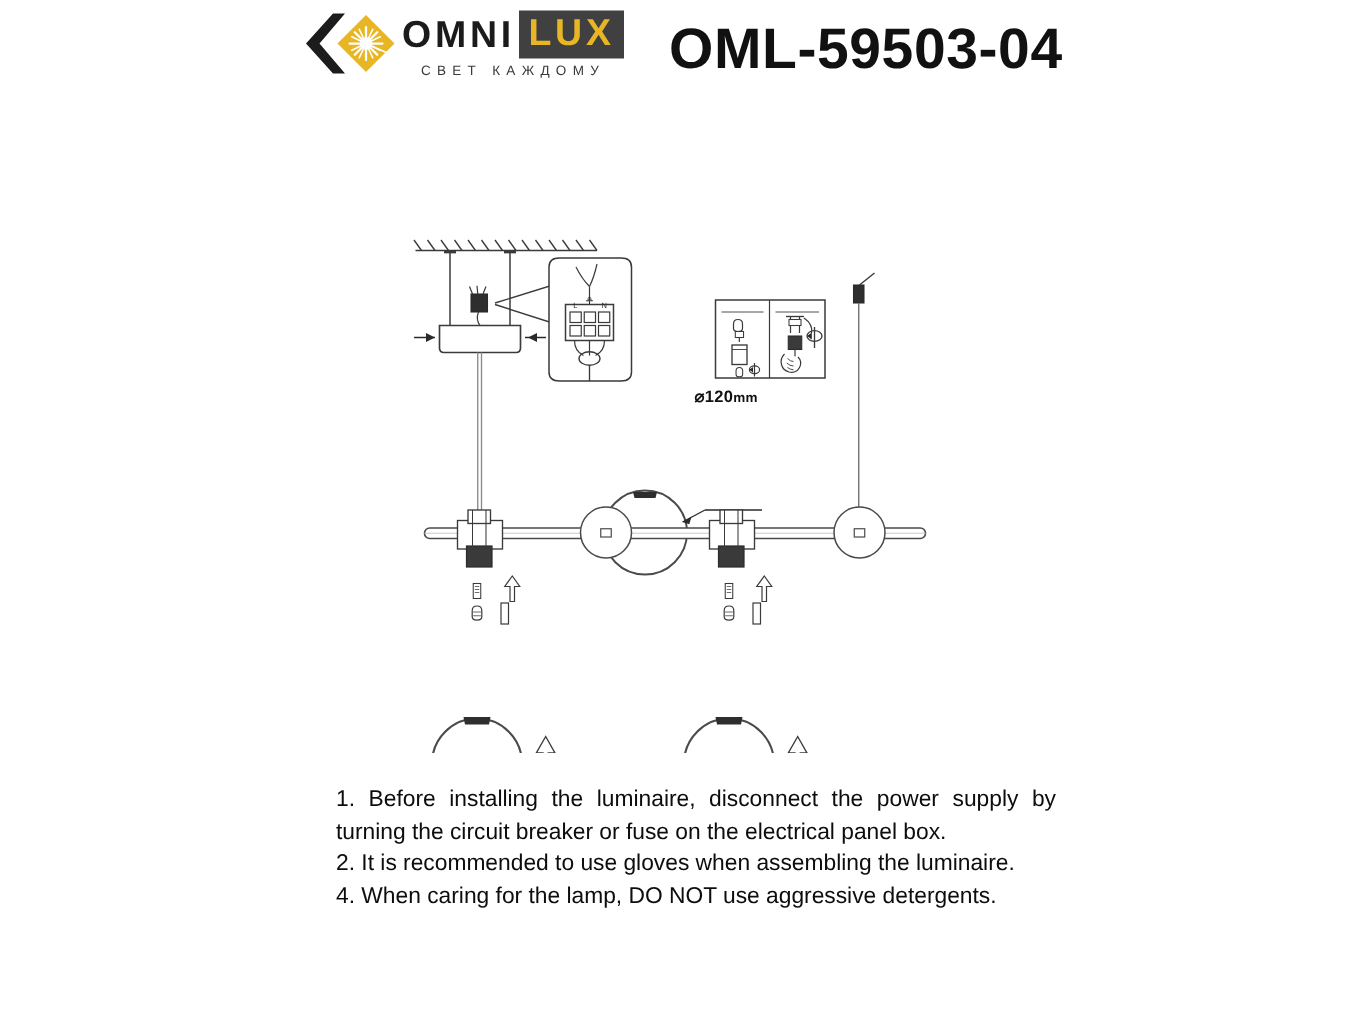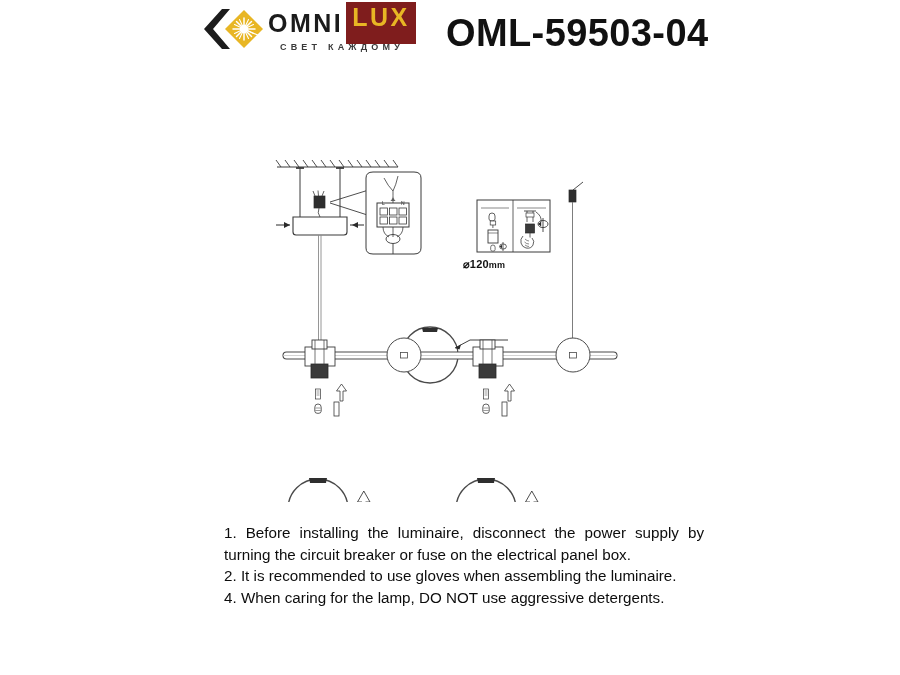--- a/index.html
+++ b/index.html
@@ -40,36 +40,36 @@
     align-items: center;
   }
   #omni-text {
     font-size: 25px;
     font-weight: 700;
     letter-spacing: 2.5px;
     color: #1b1b1b;
     line-height: 1;
   }
   #lux-text {
-    background: #7f1d1d;
+    background: #404040;
     color: #e8b624;
     font-size: 25px;
     font-weight: 700;
     letter-spacing: 2.5px;
     line-height: 1;
-    padding: 3px 6px 14px 6px;
+    padding: 3px 6px 4px 6px;
     margin-left: 3px;
   }
   #tagline {
     position: absolute;
     left: 68px; top: 36px;
     width: 148px;
     text-align: center;
     font-size: 9px;
-    font-weight: 700;
+    font-weight: 400;
     letter-spacing: 4.2px;
     color: #3a3a3a;
   }
   #model-code {
     position: absolute;
     left: 446px; top: 12px;
     font-size: 38px;
     font-weight: 700;
     letter-spacing: 0.4px;
     color: #111111;

